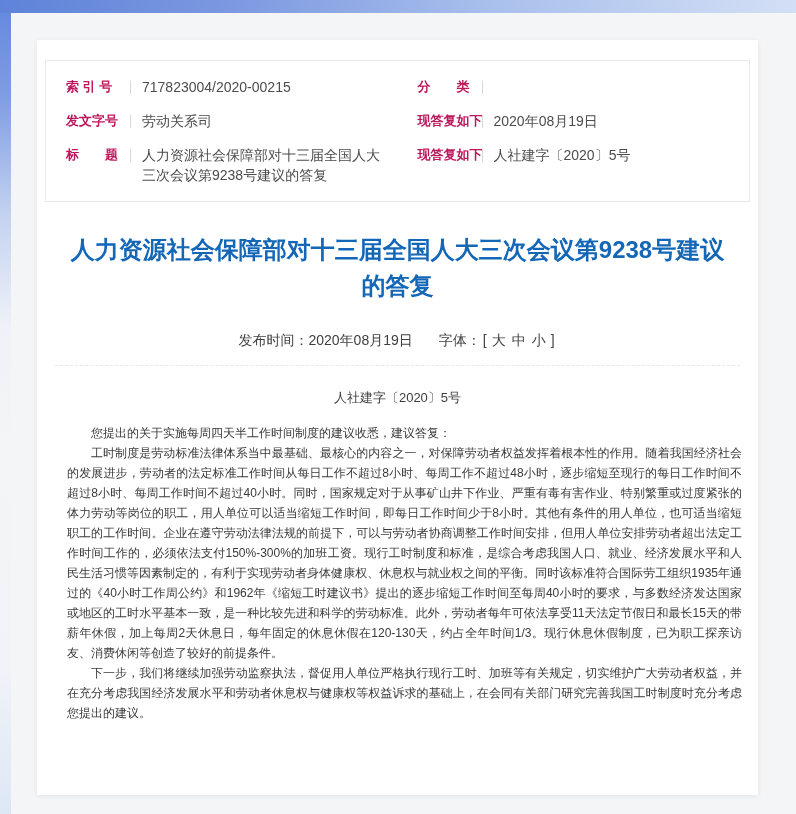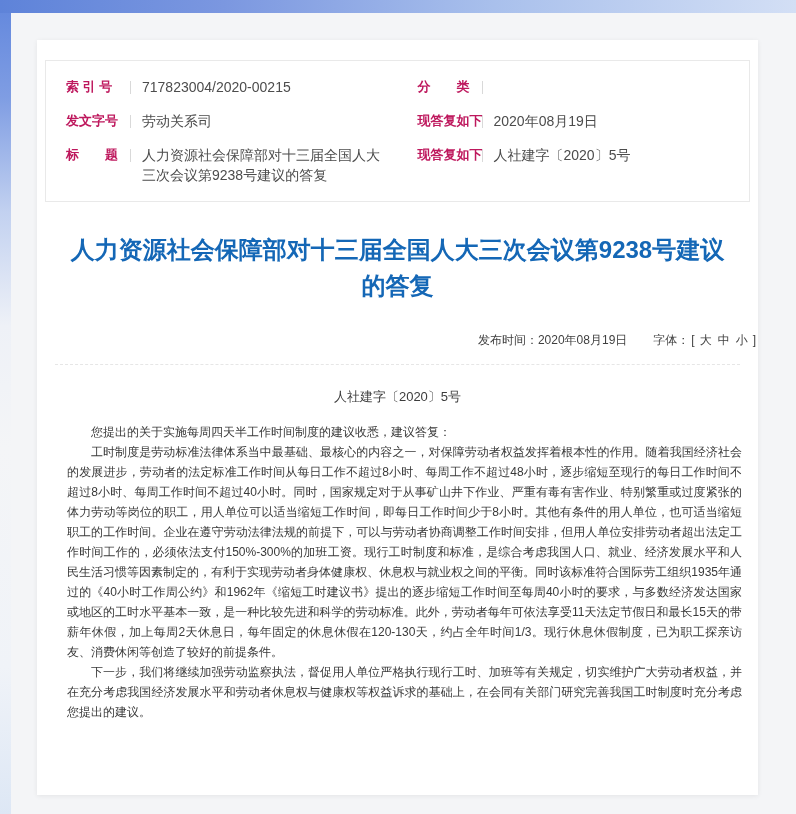--- a/index.html
+++ b/index.html
@@ -63,22 +63,22 @@
     margin: 30px 28px 0 28px;
     text-align: center;
     color: #1467b6;
     font-size: 24px;
     font-weight: bold;
     line-height: 36px;
   }
   
   .publish-row {
     margin-top: 28px;
-    text-align: right;
-    font-size: 12px;
+    text-align: center;
+    font-size: 14px;
     color: #3f3f3f;
   }
   .publish-row .spacer { display: inline-block; width: 26px; }
   .font-size-link {
     color: #3f3f3f; text-decoration: none;
     margin: 0 3px; cursor: pointer;
   }
   .bracket { margin: 0 2px; }
   .rule {
     margin: 15px 18px 0 18px;

